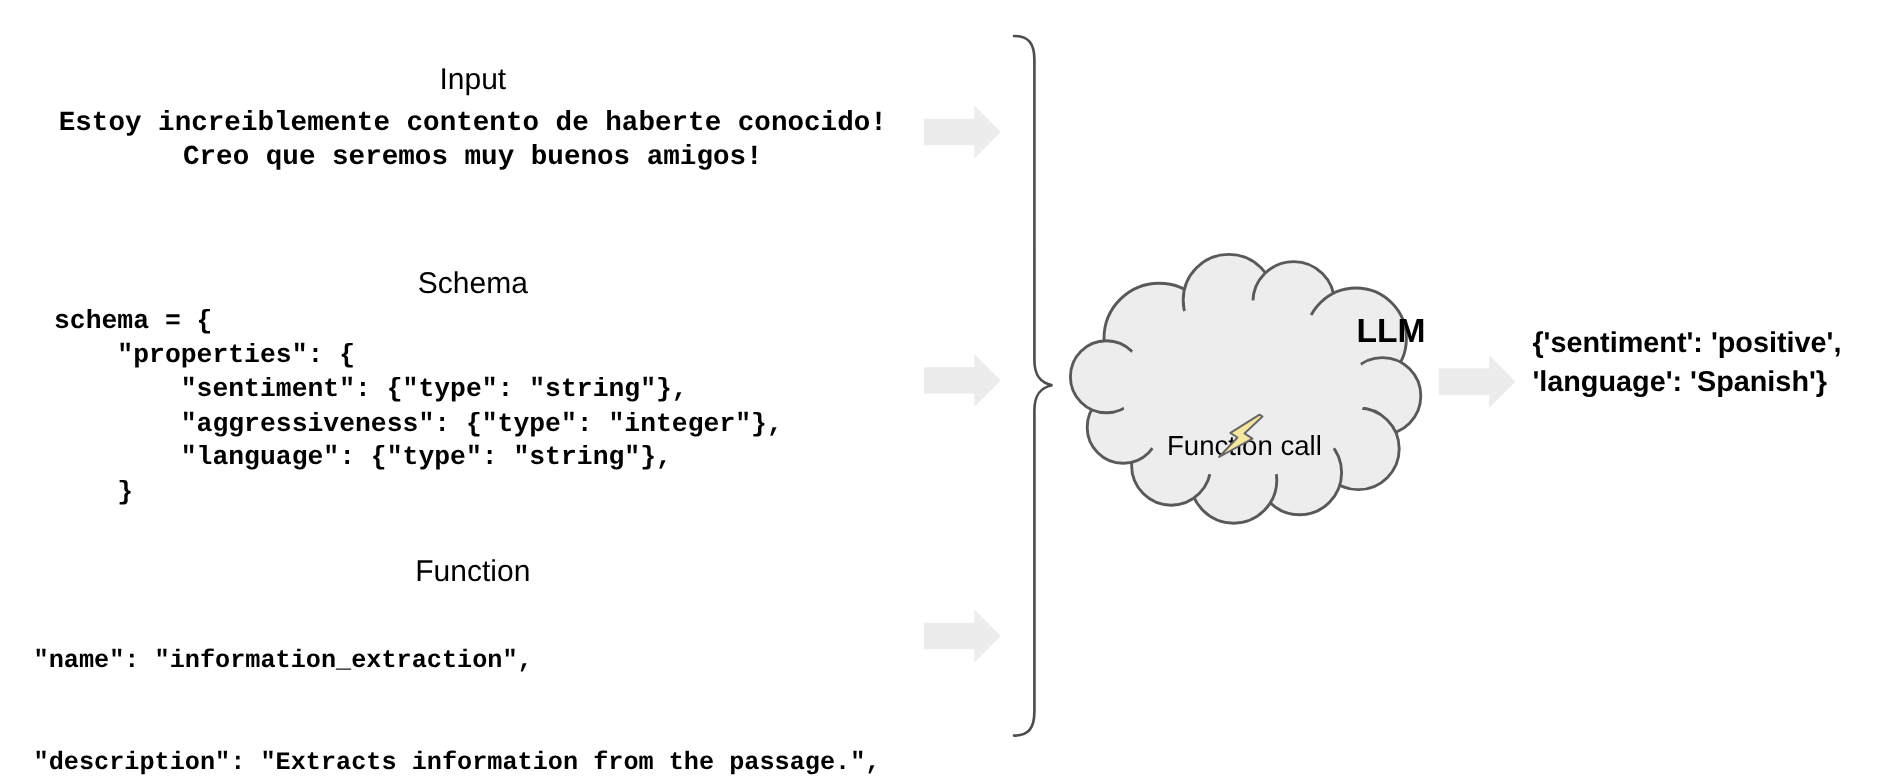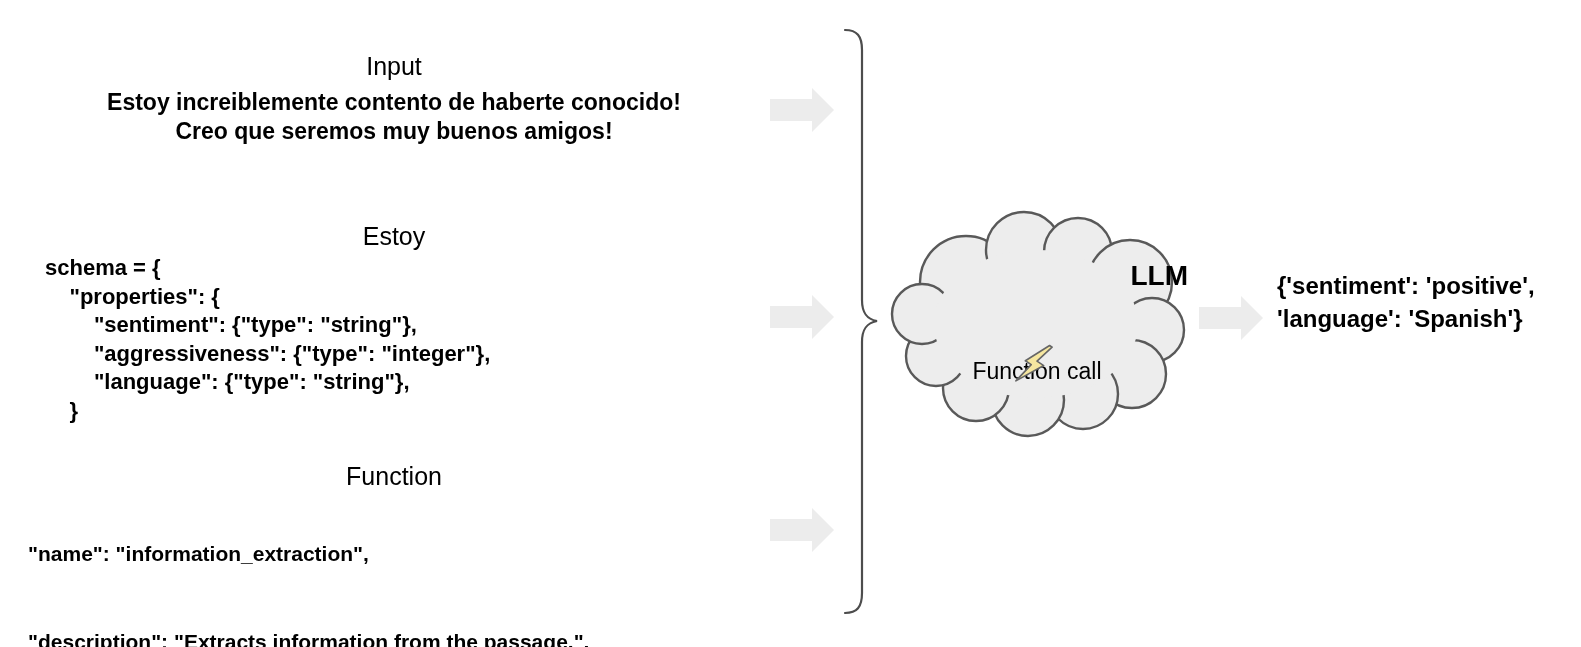--- a/index.html
+++ b/index.html
@@ -22,21 +22,21 @@
   }
   .abs{position:absolute;}
   .section-title{
     font-family:"Liberation Sans", sans-serif;
     font-weight:normal;
     font-size:25px;
     text-align:center;
     color:var(--ink);
   }
   .codefont{
-    font-family:Liberation Sans, sans-serif;
+    font-family:Liberation Mono, monospace;
     font-weight:bold;
     color:var(--ink);
     white-space:pre;
   }
   #input-block{left:20px;top:52px;width:748px;text-align:center;}
   #input-text{font-size:23px;line-height:28.5px;margin-top:7px;text-align:center;}
   #schema-title{left:20px;top:222px;width:748px;}
   #schema-code{left:28px;top:254px;font-size:22px;line-height:28.6px;margin-left:17px;}
   #function-title{left:20px;top:462px;width:748px;}
   #function-code{left:28px;top:494px;font-size:21px;}
@@ -75,21 +75,21 @@
 </style>
 </head>
 <body>
 
 <div class="abs" id="input-block">
   <div class="section-title">Input</div>
   <pre class="codefont" id="input-text">Estoy increiblemente contento de haberte conocido!
 Creo que seremos muy buenos amigos!</pre>
 </div>
 
-<div class="abs section-title" id="schema-title">Estoy</div>
+<div class="abs section-title" id="schema-title">Schema</div>
 <pre class="abs codefont" id="schema-code">schema = {
     "properties": {
         "sentiment": {"type": "string"},
         "aggressiveness": {"type": "integer"},
         "language": {"type": "string"},
     }</pre>
 
 <div class="abs section-title" id="function-title">Function</div>
 <div class="abs codefont" id="function-code">
   <div class="fn-line">"name": "information_extraction",</div>

